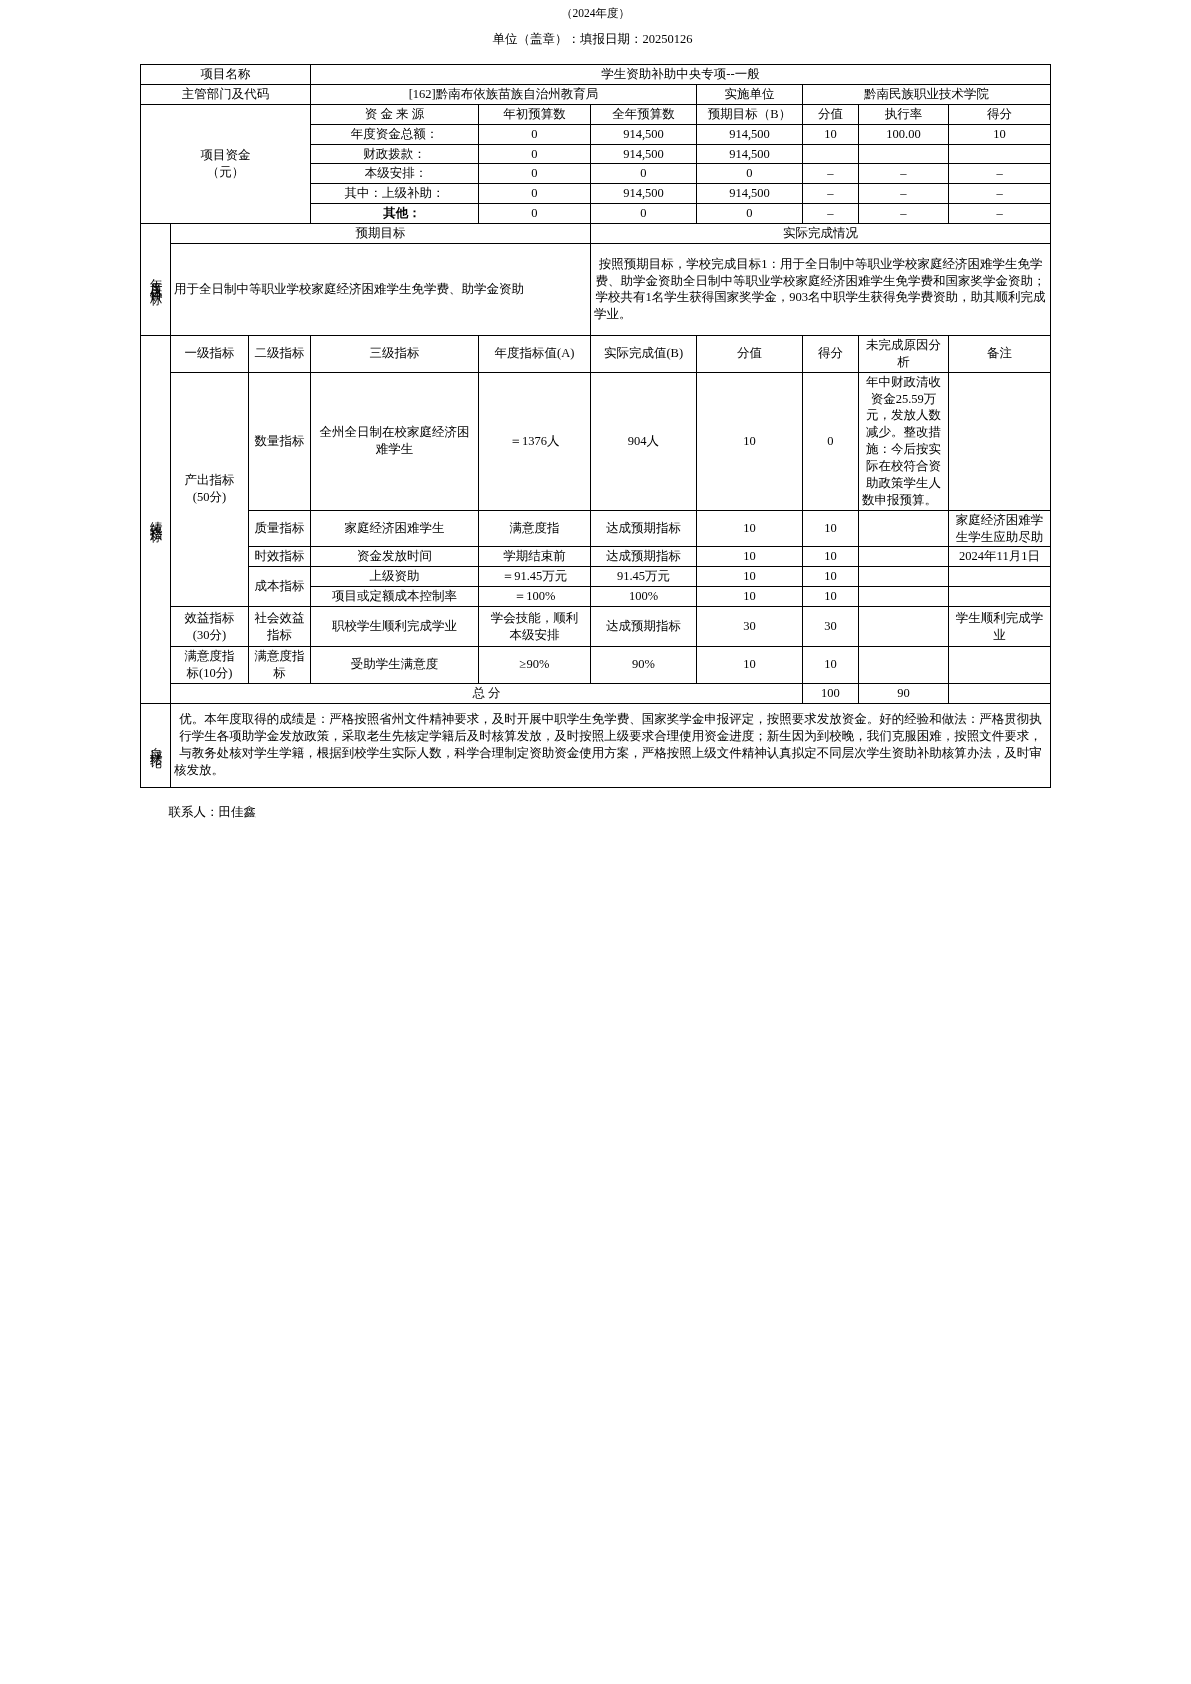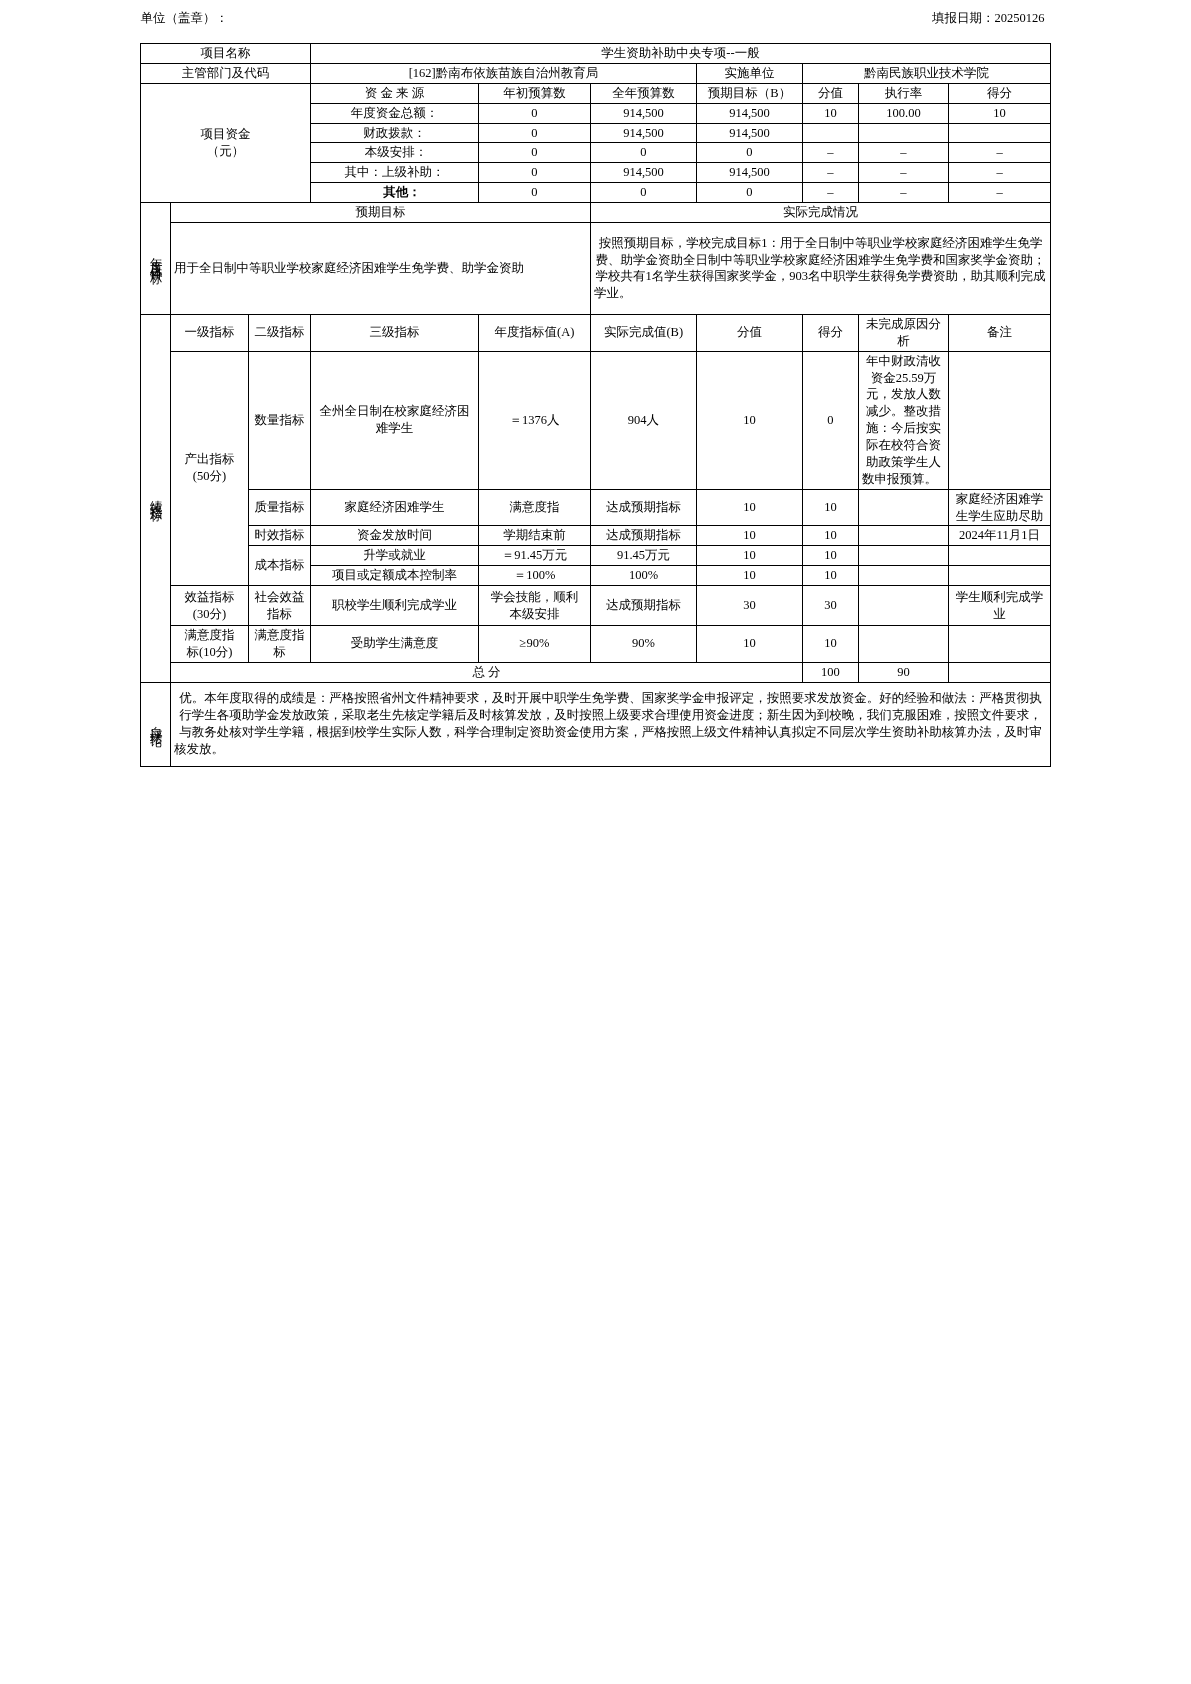--- a/index.html
+++ b/index.html
@@ -17,21 +17,21 @@
     letter-spacing:1px;
     margin-top:110px;
   }
   .subtitle {
     text-align:center;
     font-size:11.5px;
     margin-top:6px;
   }
   .meta-row {
     display:flex;
-    justify-content:space-between;
+    justify-content:center;
     width:910px;
     margin:10px auto 4px auto;
     font-size:12.5px;
   }
   .meta-left { padding-left:0px; }
   .meta-right { padding-right:6px; }
   table.main {
     border-collapse:collapse;
     width:910px;
     margin:16px auto;
@@ -64,20 +64,21 @@
     padding-left:28px;
     box-sizing:border-box;
   }
   .two-line { line-height:1.35; }
 </style>
 </head>
 <body>
 
 <div class="page">
 
+  <div class="subtitle">（2024年度）</div>
 
   <div class="meta-row">
     <div class="meta-left">单位（盖章）：</div>
     <div class="meta-right">填报日期：20250126</div>
   </div>
 
   <table class="main">
     <colgroup>
       <col style="width:30px">
       <col style="width:78px">
@@ -229,21 +230,21 @@
       <td>学期结束前</td>
       <td>达成预期指标</td>
       <td>10</td>
       <td>10</td>
       <td></td>
       <td>2024年11月1日</td>
     </tr>
 
     <tr>
       <td rowspan="2">成本指标</td>
-      <td class="lft">升学或就业</td>
+      <td class="lft">上级资助</td>
       <td>＝91.45万元</td>
       <td>91.45万元</td>
       <td>10</td>
       <td>10</td>
       <td></td>
       <td></td>
     </tr>
 
     <tr>
       <td class="lft">项目或定额成本控制率</td>
@@ -304,14 +305,15 @@
 
     <tr style="height:84px;padding-left:10px;">
       <td>
         <span class="vtext">自评结论</span>
       </td>
       <td colspan="9" class="just">优。本年度取得的成绩是：严格按照省州文件精神要求，及时开展中职学生免学费、国家奖学金申报评定，按照要求发放资金。好的经验和做法：严格贯彻执行学生各项助学金发放政策，采取老生先核定学籍后及时核算发放，及时按照上级要求合理使用资金进度；新生因为到校晚，我们克服困难，按照文件要求，与教务处核对学生学籍，根据到校学生实际人数，科学合理制定资助资金使用方案，严格按照上级文件精神认真拟定不同层次学生资助补助核算办法，及时审核发放。</td>
     </tr>
   </tbody>
     </table>
 
+  <div class="contact">联系人：田佳鑫</div>
 
 </div>
 
 </body></html>

